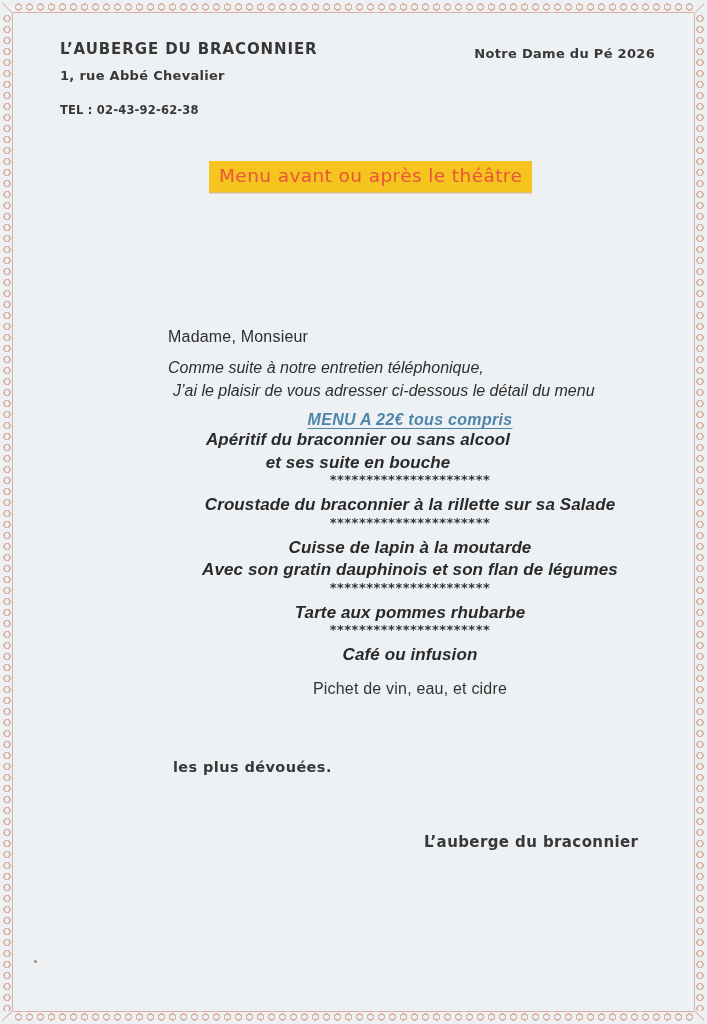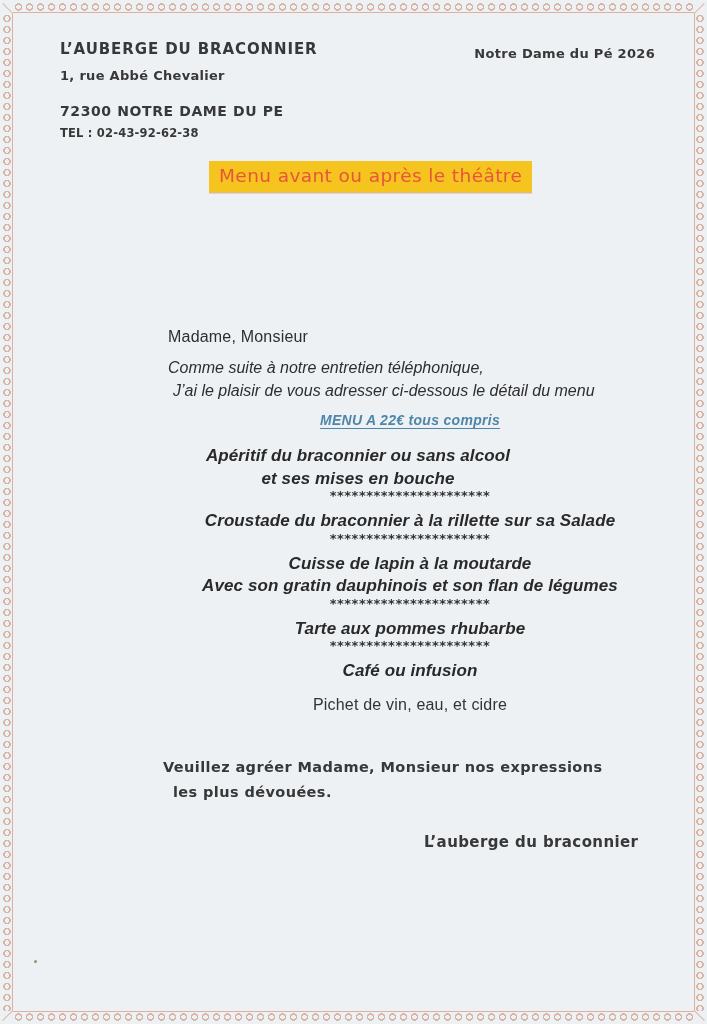--- a/index.html
+++ b/index.html
@@ -68,24 +68,24 @@
   .intro { position: absolute; left: 168px; top: 328px; font-size: 16px; color: #2e2e2e; }
   .intro .salutation { font-style: normal; margin-bottom: 11px; letter-spacing: .2px; }
   .intro .it { font-style: italic; line-height: 22.5px; }
   .intro .indent { padding-left: 5px; }
 
   
   .menu { position: absolute; left: 110px; top: 410px; width: 600px; text-align: center; }
   .menu-heading {
     display: inline-block;
     font-family: "Liberation Sans", sans-serif;
-    font-size: 14px; font-weight: 700; font-style: italic;
+    font-size: 16px; font-weight: 700; font-style: italic;
     color: var(--menu_heading, #4e86aa);
     text-decoration: underline; text-underline-offset: 3px;
-    margin-bottom: 17px; letter-spacing: .3px;
+    margin-bottom: 0; letter-spacing: .3px;
   }
   .course-line {
     font-family: "Liberation Sans", sans-serif;
     font-size: 17px; font-weight: 700; font-style: italic;
     line-height: 22.5px; color: #292929; letter-spacing: .1px;
   }
   .shift-left { position: relative; left: -52px; }
   .sep { font-size: 13px; font-weight: 700; line-height: 12px;
          margin-bottom: 8px; letter-spacing: .5px; color: #333; }
   .drinks { font-family: "Liberation Sans", sans-serif; font-size: 16px;
@@ -107,39 +107,38 @@
 <div class="trim trim-right"></div>
 <div class="corner c-tl"></div>
 <div class="corner c-tr"></div>
 <div class="corner c-bl"></div>
 <div class="corner c-br"></div>
 <div class="speck"></div>
 
 <div class="sender comic">
   <p class="sender-biz">L’AUBERGE DU BRACONNIER</p>
   <p class="sender-street">1, rue Abbé Chevalier</p>
-  <p class="sender-city">72300 NOTRE DAME DU PE</p>
   <p class="sender-phone">TEL : 02-43-92-62-38</p>
 </div>
 <div class="place-year comic">Notre Dame du Pé 2026</div>
 
 <div class="banner comic">Menu avant ou après le théâtre</div>
 
 <div class="intro arial">
   <p class="salutation">Madame, Monsieur</p>
   <p class="it">Comme suite à notre entretien téléphonique,</p>
   <p class="it indent">J’ai le plaisir de vous adresser ci-dessous le détail du menu</p>
 </div>
 
 <div class="menu">
   <span class="menu-heading">MENU A 22€ tous compris</span>
 
   <div>
     <p class="course-line shift-left">Apéritif du braconnier ou sans alcool</p>
-    <p class="course-line shift-left">et ses mises en bouche</p>
+    <p class="course-line shift-left">et ses suite en bouche</p>
     <p class="sep">**********************</p>
   </div>
 
   <div>
     <p class="course-line">Croustade du braconnier à la rillette sur sa Salade</p>
     <p class="sep">**********************</p>
   </div>
 
   <div>
     <p class="course-line">Cuisse de lapin à la moutarde</p>
@@ -153,17 +152,16 @@
   </div>
 
   <div>
     <p class="course-line">Café ou infusion</p>
   </div>
 
   <p class="drinks">Pichet de vin, eau, et cidre</p>
 </div>
 
 <div class="closing comic">
-  <p>Veuillez agréer Madame, Monsieur nos expressions</p>
   <p class="l2">les plus dévouées.</p>
 </div>
 
 <div class="signature comic">L’auberge du braconnier</div>
 
 </body></html>

